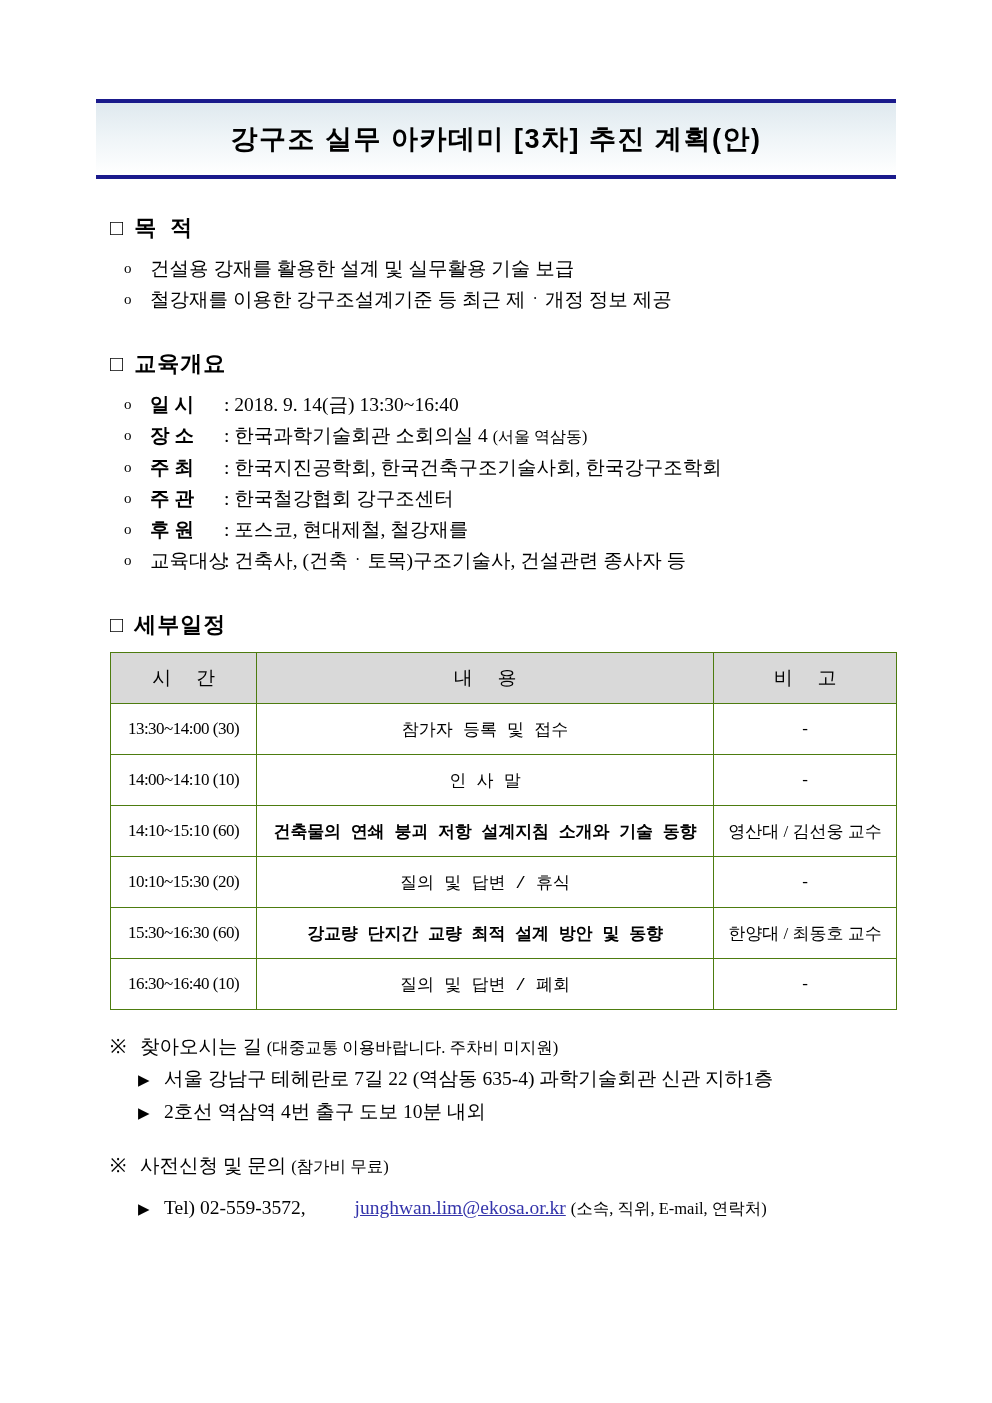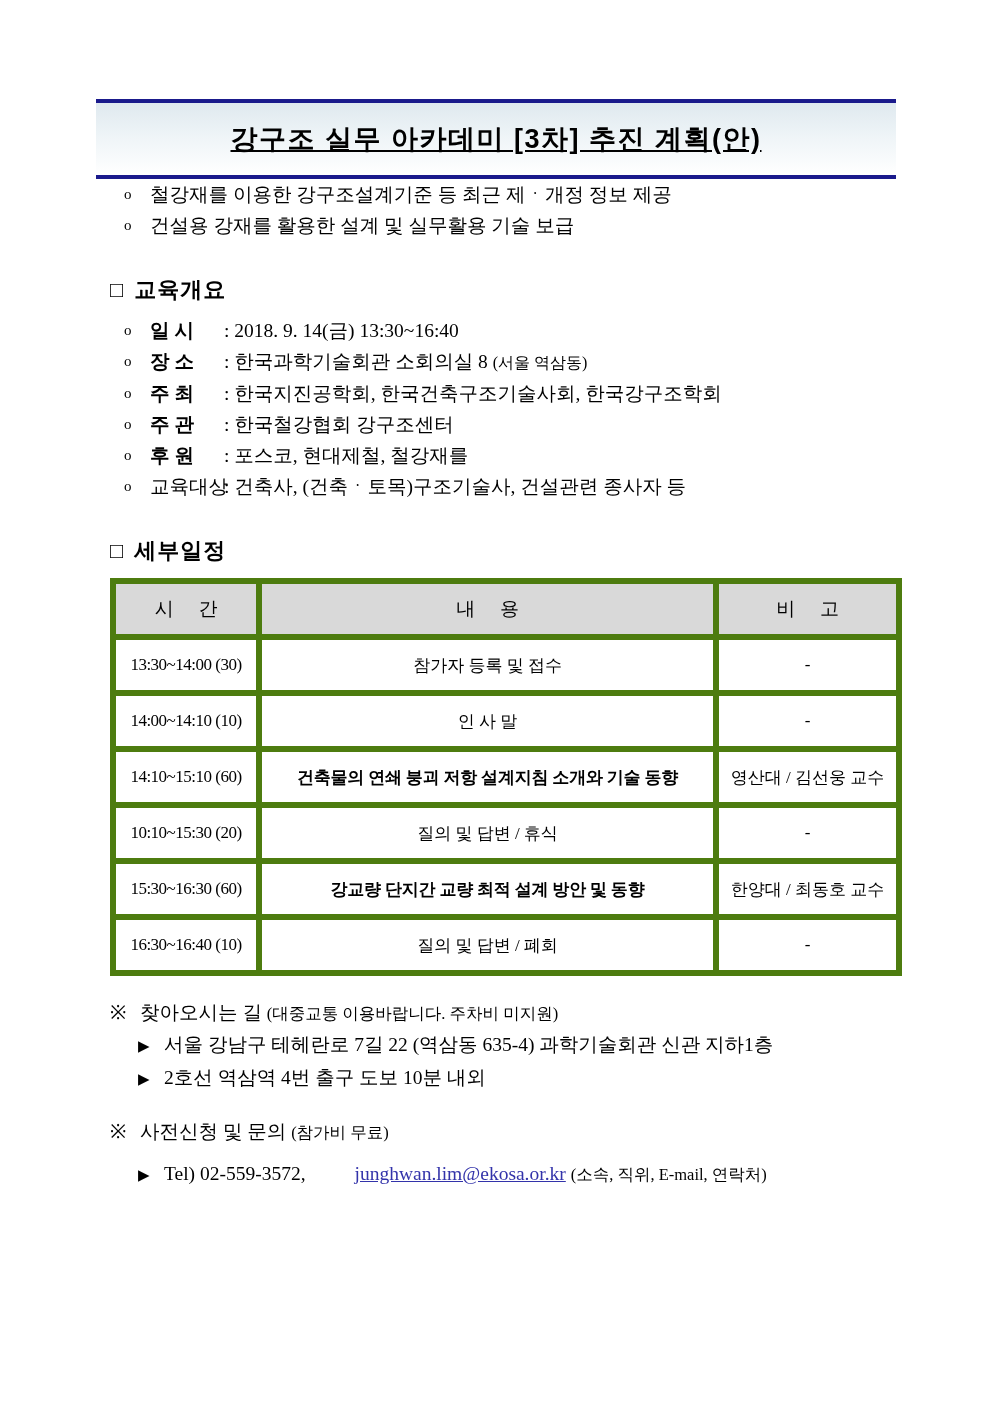--- a/index.html
+++ b/index.html
@@ -32,21 +32,20 @@
     display: flex;
     align-items: center;
     justify-content: center;
   }
   .title-text {
     font-family: "Liberation Sans", sans-serif;
     font-weight: bold;
     font-size: 27px;
     letter-spacing: 1.5px;
     color: #000000;
-    text-decoration: underline;
   }
 
   
   .section {
     margin: 0 0 0 110px;
   }
   .sec-head {
     font-family: "Liberation Sans", sans-serif;
     font-weight: bold;
     font-size: 22px;
@@ -94,21 +93,21 @@
   .tbl-wrap {
     margin-left: 110px;
     margin-top: 12px;
   }
   table.sched {
     border-collapse: collapse;
     width: 786px;
     table-layout: fixed;
   }
   table.sched th, table.sched td {
-    border: 6px solid #4d7c0f;
+    border: 1px solid #4d7c0f;
     text-align: center;
     vertical-align: middle;
   }
   table.sched th {
     background: #d9d9d9;
     font-size: 19px;
     font-weight: normal;
     height: 48px;
     letter-spacing: 10px;
     text-indent: 10px;
@@ -116,20 +115,21 @@
   table.sched td {
     height: 48px;
     font-size: 17px;
   }
   td.time {
     font-size: 15.5px;
     letter-spacing: -0.5px;
   }
   td.content {
     font-size: 17.5px;
+    font-family: Liberation Mono, monospace;
   }
   td.content.bold {
     font-weight: bold;
     letter-spacing: -0.2px;
   }
   td.note {
     font-size: 14.5px;
   }
   .col-time { width: 146px; }
   .col-content { width: 457px; }
@@ -173,38 +173,41 @@
 </head>
 <body>
 
 <div class="page">
 
   <div class="title-banner">
     <div class="title-text">강구조 실무 아카데미 [3차] 추진 계획(안)</div>
   </div>
 
   <div class="section">
+    <div class="sec-head">
+      <span class="box">□</span><span class="sp">목</span><span>적</span>
+    </div>
+    <div class="bullet">
+      <span class="mark">o</span><span>건설용 강재를 활용한 설계 및 실무활용 기술 보급</span>
+    </div>
     <div class="bullet">
       <span class="mark">o</span><span>철강재를 이용한 강구조설계기준 등 최근 제ㆍ개정 정보 제공</span>
-    </div>
-    <div class="bullet">
-      <span class="mark">o</span><span>건설용 강재를 활용한 설계 및 실무활용 기술 보급</span>
     </div>
   </div>
 
   <div class="section">
     <div class="sec-head">
       <span class="box">□</span><span>교육개요</span>
     </div>
 
     <div class="bullet">
       <span class="mark">o</span><span class="lbl w2">일      시</span><span>:</span>&nbsp;<span>2018. 9. 14(금) 13:30~16:40</span>
     </div>
     <div class="bullet">
-      <span class="mark">o</span><span class="lbl w2">장      소</span><span>:</span>&nbsp;<span>한국과학기술회관 소회의실 8</span>&nbsp;<span class="small">(서울 역삼동)</span>
+      <span class="mark">o</span><span class="lbl w2">장      소</span><span>:</span>&nbsp;<span>한국과학기술회관 소회의실 4</span>&nbsp;<span class="small">(서울 역삼동)</span>
     </div>
     <div class="bullet">
       <span class="mark">o</span><span class="lbl w2">주      최</span><span>:</span>&nbsp;<span>한국지진공학회, 한국건축구조기술사회, 한국강구조학회</span>
     </div>
     <div class="bullet">
       <span class="mark">o</span><span class="lbl w2">주      관</span><span>:</span>&nbsp;<span>한국철강협회 강구조센터</span>
     </div>
     <div class="bullet">
       <span class="mark">o</span><span class="lbl w2">후      원</span><span>:</span>&nbsp;<span>포스코, 현대제철, 철강재를</span>
     </div>

